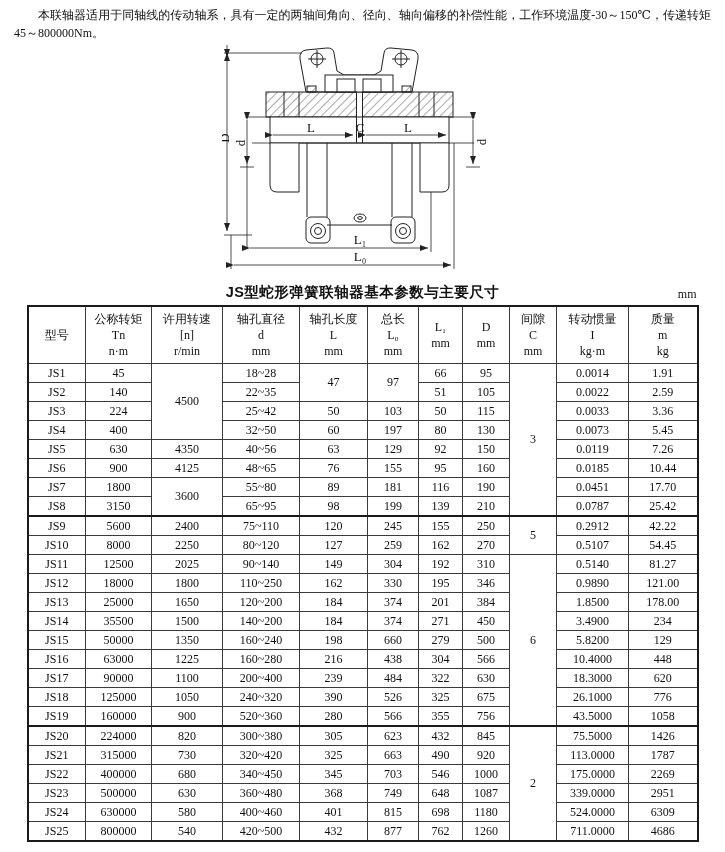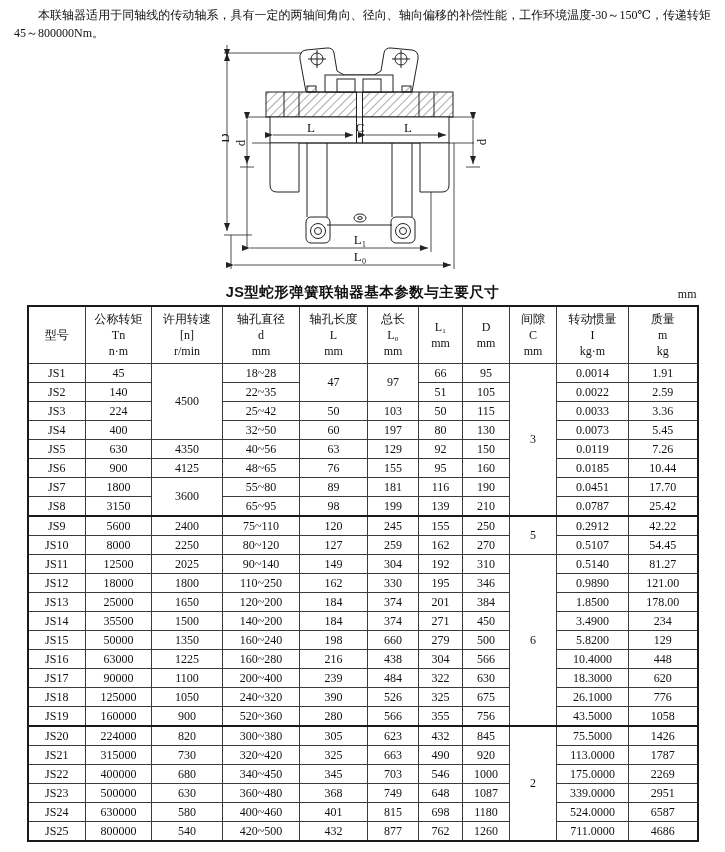--- a/index.html
+++ b/index.html
@@ -493,21 +493,21 @@
       <tr>
         <td>JS24</td>
         <td>630000</td>
         <td>580</td>
         <td>400~460</td>
         <td>401</td>
         <td>815</td>
         <td>698</td>
         <td>1180</td>
         <td>524.0000</td>
-        <td>6587</td>
+        <td>6309</td>
       </tr>
       <tr>
         <td>JS25</td>
         <td>800000</td>
         <td>540</td>
         <td>420~500</td>
         <td>432</td>
         <td>877</td>
         <td>762</td>
         <td>1260</td>

